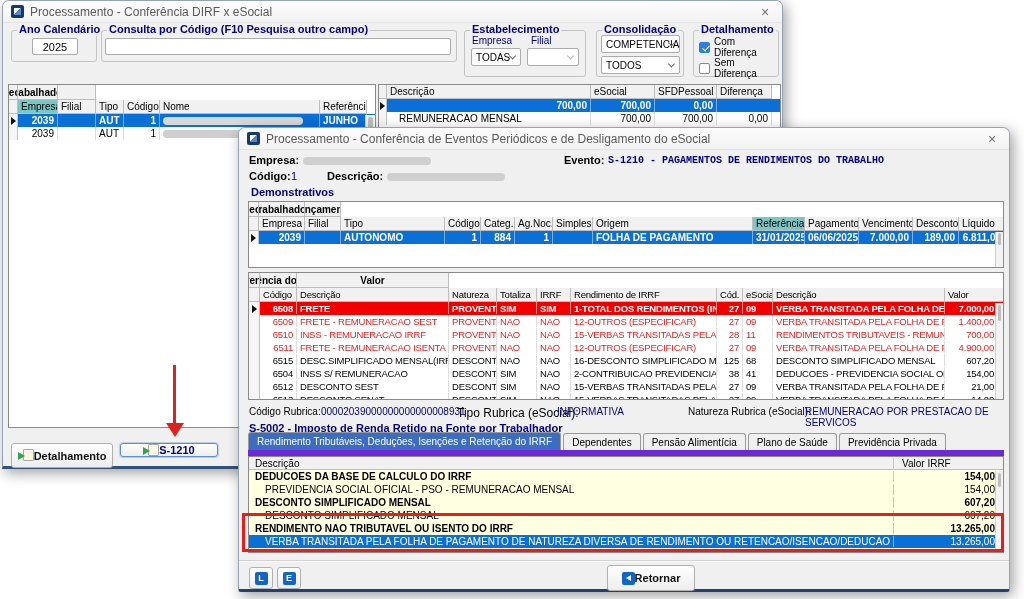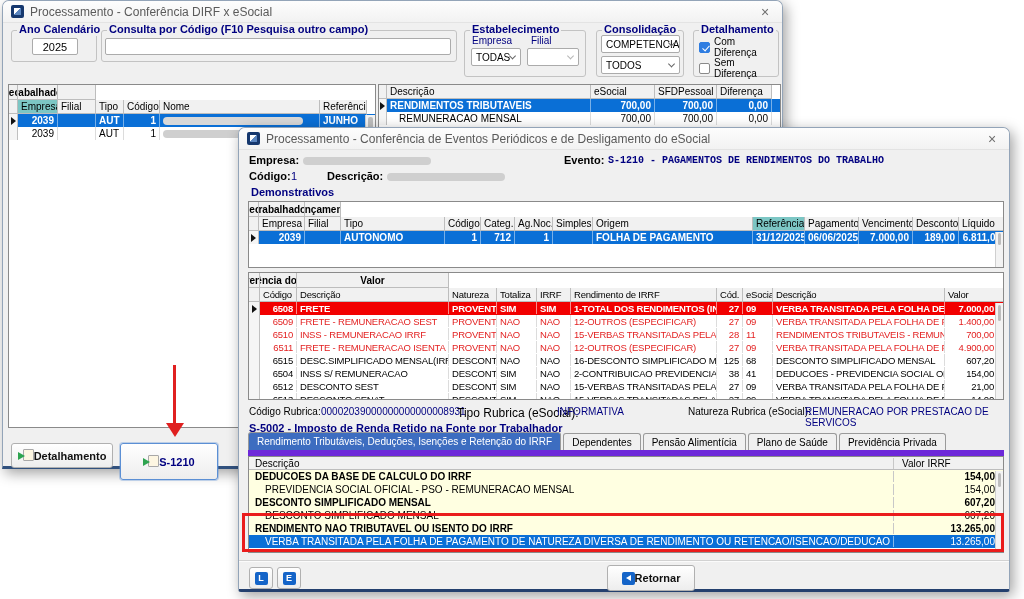--- a/index.html
+++ b/index.html
@@ -205,21 +205,20 @@
       <div class="hc"></div>
       <div class="hc">Descrição</div>
       <div class="hc">eSocial</div>
       <div class="hc">SFDPessoal</div>
       <div class="hc">Diferença</div>
     </div>
     <div class="row sel-blue">
       <div class="mk">
           <span class="tri"></span>
         </div>
-      <div class="c">RENDIMENTOS TRIBUTAVEIS</div>
       <div class="c r">700,00</div>
       <div class="c r">700,00</div>
       <div class="c r">0,00</div>
     </div>
     <div class="row">
       <div class="mk"></div>
       <div class="c" style="padding-left:12px;">REMUNERACAO MENSAL</div>
       <div class="c r">700,00</div>
       <div class="c r">700,00</div>
       <div class="c r">0,00</div>
@@ -229,21 +228,21 @@
   <div class="arrowline" style="left:170px;top:364px;width:3px;height:60px;"></div>
   <div class="arrowhead" style="left:163px;top:422px;"></div>
 
   <div class="btn" style="left:8px;top:442px;width:102px;height:25px;">
     <span class="docpair">
         <span class="doc"></span>
         <span class="garr"></span>
       </span>
     <span>Detalhamento</span>
   </div>
-  <div class="btn" style="left:117px;top:442px;width:98px;height:37px;border:1px solid #5b8fd4;box-shadow:0 0 0 1px rgba(91,143,212,.35);color:#000080;">
+  <div class="btn" style="left:117px;top:442px;width:98px;height:14px;border:1px solid #5b8fd4;box-shadow:0 0 0 1px rgba(91,143,212,.35);color:#000080;">
     <span class="docpair">
         <span class="doc"></span>
         <span class="garr"></span>
       </span>
     <span>S-1210</span>
   </div>
 </div>
 
 <div class="win" id="w2" style="left:238px;top:127px;width:772px;height:465px;border-radius:7px 7px 3px 3px;border-bottom:3px solid #24406e;">
   <div class="titlebar">
@@ -286,25 +285,25 @@
       <div class="hc">Líquido</div>
     </div>
     <div class="row sel-blue">
       <div class="mk">
           <span class="tri"></span>
         </div>
       <div class="c r">2039</div>
       <div class="c"></div>
       <div class="c">AUTONOMO</div>
       <div class="c r">1</div>
-      <div class="c r">712</div>
+      <div class="c r">884</div>
       <div class="c r">1</div>
       <div class="c"></div>
       <div class="c">FOLHA DE PAGAMENTO</div>
-      <div class="c">31/12/2025</div>
+      <div class="c">31/01/2025</div>
       <div class="c">06/06/2025</div>
       <div class="c r">7.000,00</div>
       <div class="c r">189,00</div>
       <div class="c r">6.811,00</div>
     </div>
     <div class="vsb" style="right:0;top:30px;bottom:0;width:8px;">
       <div class="thumb" style="top:1px;height:12px;"></div>
     </div>
   </div>
 

